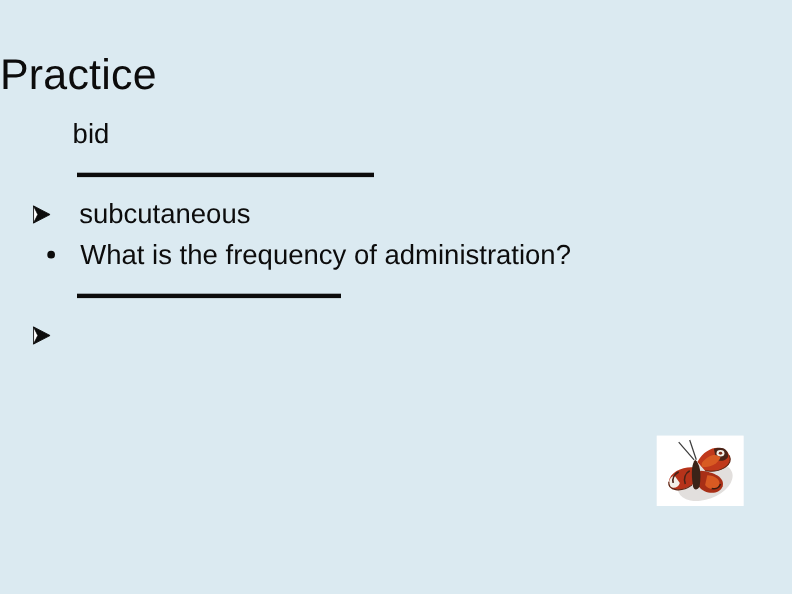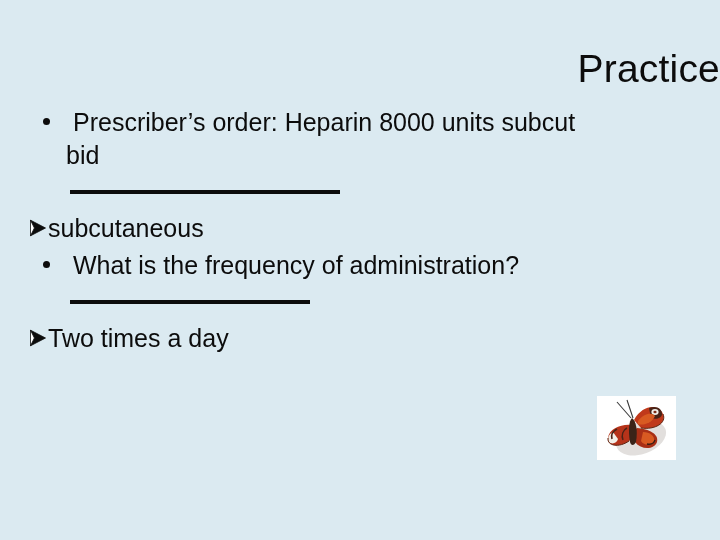--- a/index.html
+++ b/index.html
@@ -20,21 +20,21 @@
     height: 540px;
     background: #dbeaf1;
   }
 
   
   #slide-title {
     position: absolute;
     left: 0;
     top: 46px;
     width: 720px;
-    text-align: right;
+    text-align: left;
     font-size: 39px;
     font-weight: 400;
     line-height: 46px;
     letter-spacing: 0.2px;
     color: #0c0c0c;
     white-space: nowrap;
   }
 
   
   #body-block {
@@ -66,21 +66,21 @@
     background: #0c0c0c;
     border-radius: 50%;
   }
   
   .row-cont {
     padding-left: 66px;
   }
 
   
   .row-arrow {
-    padding-left: 48px;
+    padding-left: 72px;
   }
   .row-arrow .bullet-arrow {
     position: absolute;
     left: 29px;
     top: 6px;
     width: 18px;
     height: 20px;
   }
   .row-arrow .bullet-arrow svg {
     display: block;
@@ -119,24 +119,20 @@
 </style>
 </head>
 <body>
 
 <div id="slide">
 
   <div id="slide-title">Practice</div>
 
   <div id="body-block">
 
-    <div class="line row-dot">
-      <span class="bullet-dot"></span>
-      <span>Prescriber’s order: Heparin 8000 units subcut</span>
-    </div>
 
     <div class="line row-cont">
       <span>bid</span>
     </div>
 
 
     <div class="line row-blank">
       <span class="blank-rule blank-long"></span>
     </div>
 
@@ -161,21 +157,20 @@
       <span class="blank-rule blank-short"></span>
     </div>
 
     <div class="line row-arrow">
       <span class="bullet-arrow">
         <svg viewBox="0 0 18 20" xmlns="http://www.w3.org/2000/svg">
           <path d="M1.5 2.2 L16.5 10 L1.5 17.8 L5.4 10 Z" fill="#0c0c0c" stroke="#0c0c0c" stroke-width="0.8"></path>
           <path d="M1.5 2.2 L5.4 10 L1.5 17.8 Z" fill="#ffffff" stroke="#0c0c0c" stroke-width="0.8"></path>
         </svg>
       </span>
-      <span>Two times a day</span>
     </div>
 
   </div>
 
   <div id="butterfly-picture">
     <svg viewBox="0 0 79 64" xmlns="http://www.w3.org/2000/svg">
       <rect x="0" y="0" width="79" height="64" fill="#ffffff"></rect>
 
       <ellipse cx="44" cy="42" rx="26" ry="16" fill="#d8d4d2" opacity="0.75" transform="rotate(-20 44 42)"></ellipse>
 

